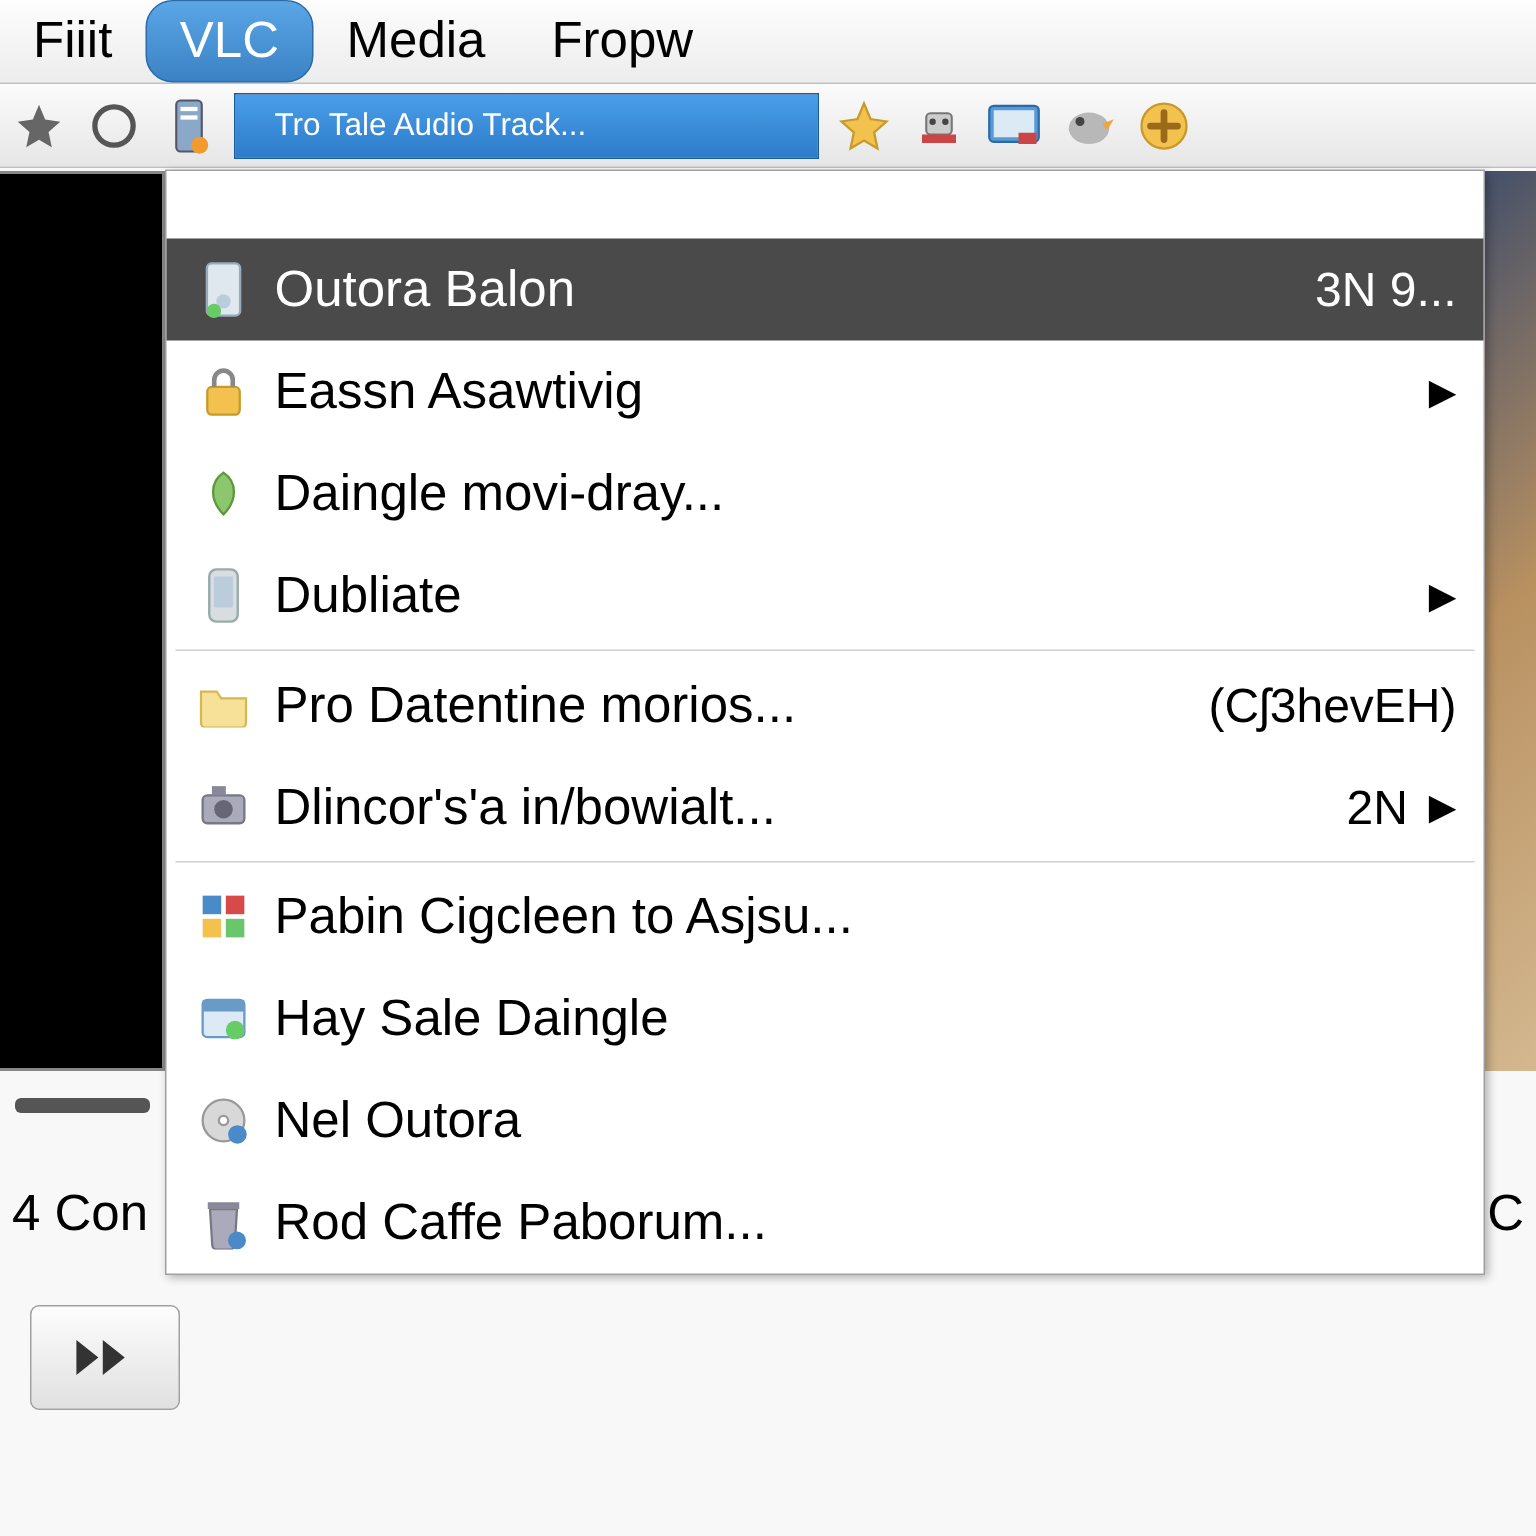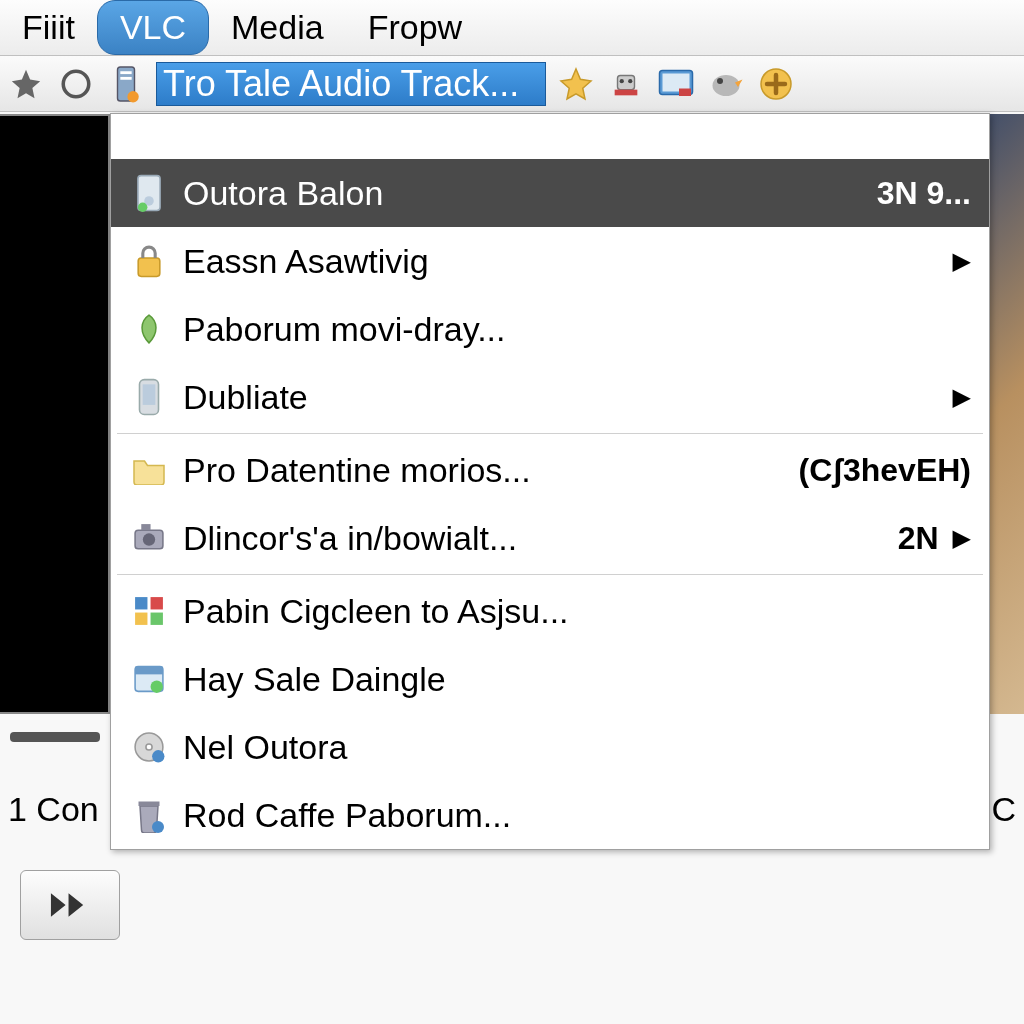--- a/index.html
+++ b/index.html
@@ -50,22 +50,22 @@
   width: 40px;
   height: 40px;
   display: flex;
   align-items: center;
   justify-content: center;
 }
 .toolbar .highlighted-field {
   background: linear-gradient(to bottom, #4a9ee8, #2d7cc9);
   border: 1px solid #1a5a9a;
   color: #fff;
-  font-size: 36px;
-  padding: 4px 6px;
+  font-size: 21px;
+  padding: 4px 26px;
   height: 44px;
   display: flex;
   align-items: center;
   flex: 0 0 auto;
   min-width: 390px;
 }
 .content-black {
   position: absolute;
   left: 0;
   top: 114px;
@@ -120,21 +120,20 @@
   display: flex;
   align-items: center;
   justify-content: center;
 }
 .dd-label {
   flex: 1;
 }
 .dd-shortcut {
   font-size: 32px;
   color: inherit;
-  font-weight: bold;
 }
 .dd-arrow {
   font-size: 24px;
   color: #000;
 }
 .progress-line {
   position: absolute;
   left: 10px;
   top: 732px;
   width: 90px;
@@ -268,21 +267,21 @@
       <span class="dd-label">Eassn Asawtivig</span>
       <span class="dd-arrow">▶</span>
     </div>
 
     <div class="dd-item">
       <span class="dd-icon">
         <svg width="32" height="34" viewBox="0 0 20 22">
             <path d="M10 2 C4 6 4 14 10 20 C16 14 16 6 10 2 Z" fill="#8ec66e" stroke="#5a9a3a"></path>
           </svg>
       </span>
-      <span class="dd-label">Paborum movi-dray...</span>
+      <span class="dd-label">Daingle movi-dray...</span>
     </div>
 
     <div class="dd-item">
       <span class="dd-icon">
         <svg width="28" height="38" viewBox="0 0 16 24">
             <rect x="2" y="1" width="12" height="22" rx="3" fill="#d8dde2" stroke="#9aa"></rect>
             <rect x="4" y="4" width="8" height="13" fill="#bcd"></rect>
           </svg>
       </span>
       <span class="dd-label">Dubliate</span>
@@ -359,21 +358,21 @@
             <circle cx="16" cy="20" r="4" fill="#4a8ac8"></circle>
           </svg>
       </span>
       <span class="dd-label">Rod Caffe Paborum...</span>
     </div>
 
   </div>
 
   <div class="progress-line"></div>
 
-  <div class="bottom-left-text">1 Con</div>
+  <div class="bottom-left-text">4 Con</div>
   <div class="bottom-right-text">:C</div>
 
   <div class="play-btn">
     <span>
       <svg width="44" height="30" viewBox="0 0 30 20">
           <path d="M2 2 L12 10 L2 18 Z M14 2 L24 10 L14 18 Z" fill="#333"></path>
         </svg>
     </span>
   </div>
 

